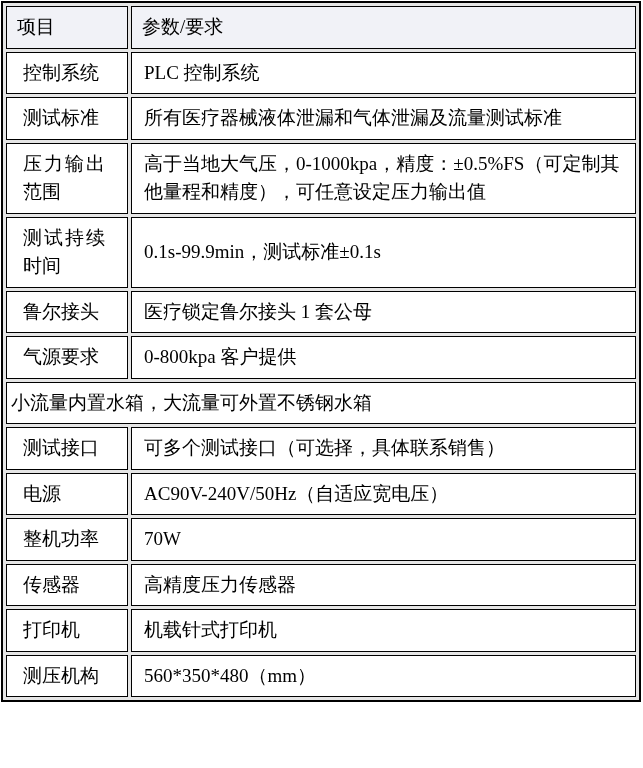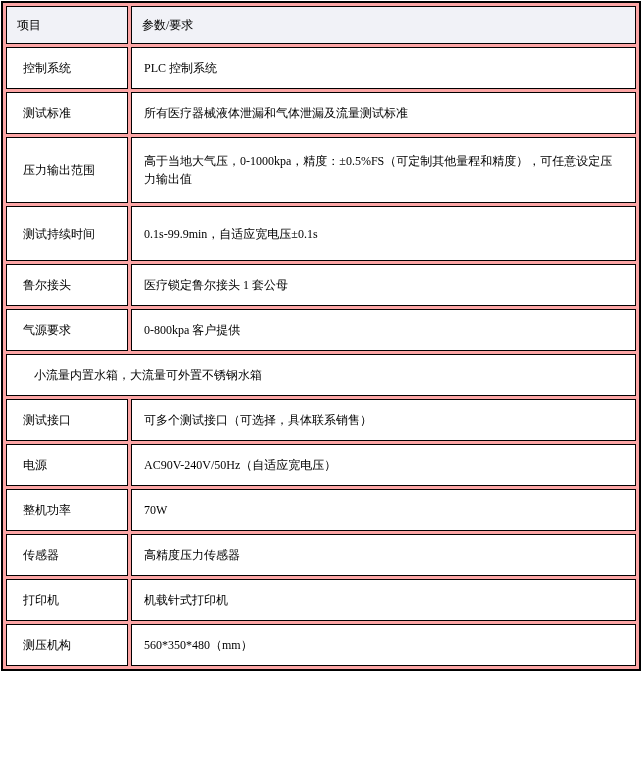--- a/index.html
+++ b/index.html
@@ -14,22 +14,22 @@
     color: var(--text-color, #000);
     font-family: "Liberation Serif", "DejaVu Serif", serif;
   }
   table.spec {
     margin: 1px 0 0 1px;
     width: 640px;
     table-layout: fixed;
     border-collapse: separate;
     border-spacing: 3px;
     border: 2px solid var(--border-color, #000);
-    background: #fca5a5;
-    font-size: 12px;
+    background: #e5e5e5;
+    font-size: 19px;
     line-height: 1.5;
   }
   col.c1 { width: 122px; }
   th, td {
     border: 1px solid var(--border-color, #000);
     box-sizing: border-box;
     vertical-align: middle;
     text-align: left;
     font-weight: normal;
     overflow: hidden;
@@ -43,21 +43,21 @@
   td {
     height: 42px;
     padding: 6px 12px;
   }
   td.col1 {
     padding: 6px 22px 6px 16px;
     text-align: justify;
   }
   tr.r-tall1 td { height: 66px; }
   tr.r-tall2 td { height: 55px; }
-  td.merged { padding-left: 27px; }
+  td.merged { padding-left: 4px; }
 </style>
 </head>
 <body>
 
 <table class="spec">
   <colgroup>
       <col class="c1">
       <col>
     </colgroup>
   <tbody>
@@ -72,21 +72,21 @@
     <tr class="r-std">
       <td class="col1">测试标准</td>
       <td class="col2">所有医疗器械液体泄漏和气体泄漏及流量测试标准</td>
     </tr>
     <tr class="r-tall1">
       <td class="col1">压力输出范围</td>
       <td class="col2">高于当地大气压，0-1000kpa，精度：±0.5%FS（可定制其他量程和精度），可任意设定压力输出值</td>
     </tr>
     <tr class="r-tall2">
       <td class="col1">测试持续时间</td>
-      <td class="col2">0.1s-99.9min，自适应宽电压±0.1s</td>
+      <td class="col2">0.1s-99.9min，测试标准±0.1s</td>
     </tr>
     <tr class="r-std">
       <td class="col1">鲁尔接头</td>
       <td class="col2">医疗锁定鲁尔接头 1 套公母</td>
     </tr>
     <tr class="r-std">
       <td class="col1">气源要求</td>
       <td class="col2">0-800kpa 客户提供</td>
     </tr>
     <tr class="r-std">

